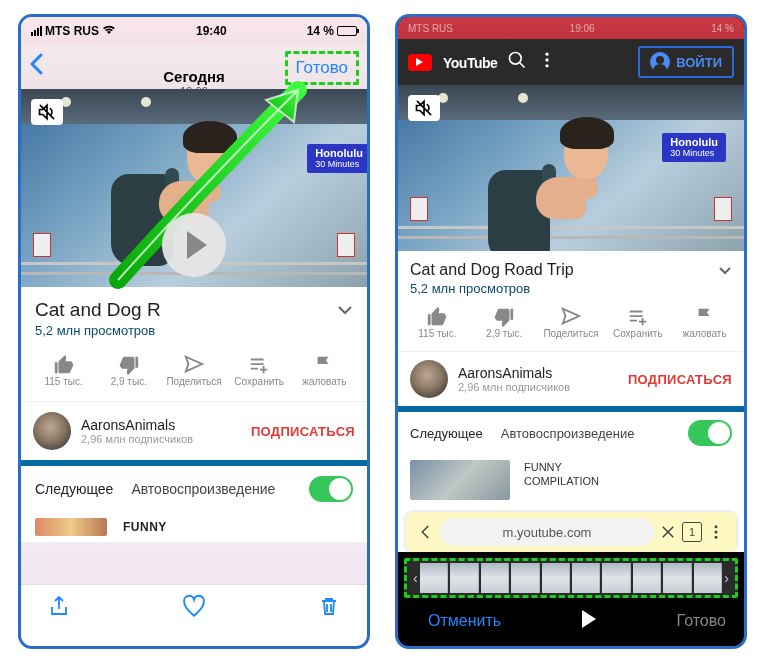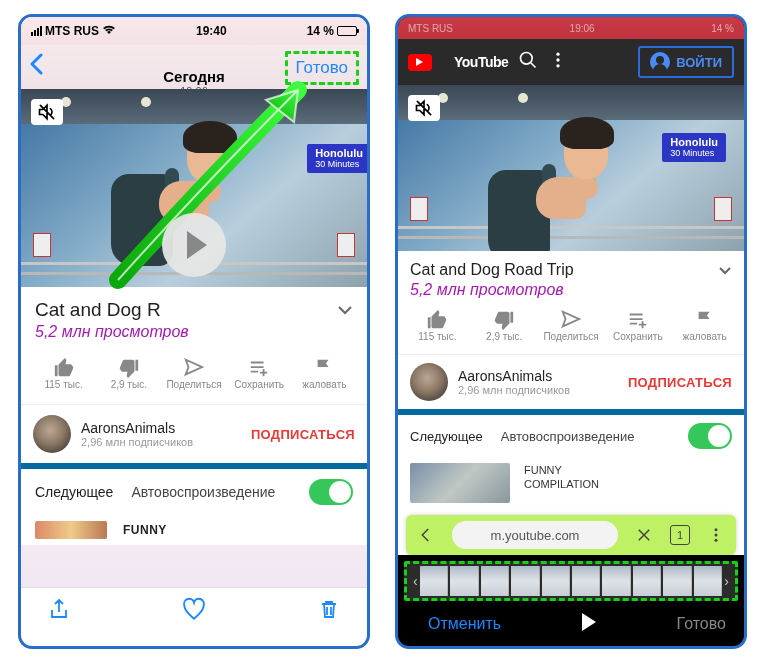--- a/index.html
+++ b/index.html
@@ -47,21 +47,21 @@
   .warn.w1{left:12px}.warn.w2{right:12px}
   .mute-badge { position:absolute; top:10px; left:10px; width:32px; height:26px; background:#fff; border-radius:4px; display:flex; align-items:center; justify-content:center; }
   .mute-badge svg{width:20px;height:20px;}
   .play-big { position:absolute; left:50%; top:196px; transform:translateX(-50%); width:64px; height:64px; background:rgba(230,230,230,.95); border-radius:50%; display:flex; align-items:center; justify-content:center; z-index:5;}
   .play-big:before{content:"";border-left:20px solid #888; border-top:14px solid transparent; border-bottom:14px solid transparent; margin-left:5px;}
 
   .vid-info { padding:12px 14px 4px; background:#fff; }
   .vid-title-row { display:flex; justify-content:space-between; align-items:center; }
   .vid-title { font-size:19px; color:#222; }
   .chev-down { font-size:16px; color:#666; }
-  .views { font-size:16px; color:#a21caf; margin-top:2px;font-style:italic; }
+  .views { font-size:13px; color:#0c4a6e; margin-top:2px; }
 
   .action-row { display:flex; justify-content:space-between; padding:12px 10px 14px; border-bottom:1px solid #eee;}
   .act { flex:1; text-align:center; color:#888; }
   .act .ico{ height:22px; display:flex; justify-content:center; align-items:center;}
   .act svg{width:22px;height:22px;fill:#888;}
   .act .lbl{ font-size:10px; color:#888;}
 
   .channel-row { display:flex; align-items:center; padding:10px 12px; border-bottom:6px solid #0369a1;}
   .avatar { width:38px;height:38px;border-radius:50%;background:radial-gradient(circle at 45% 40%,#bda795 0%,#8a7865 45%,#5e5348 70%,#3e362f 100%); margin-right:10px;}
   .chname{font-size:14px;color:#222;}
@@ -82,21 +82,21 @@
   .bottombar{ height:46px; border-top:1px solid #ddd; display:flex; justify-content:space-between; align-items:center; padding:0 26px;}
   .bbtn svg{width:24px;height:24px;stroke:#1e88ff;fill:none;stroke-width:1.8;}
   .heart svg{width:26px;height:26px;}
 
   
   .arrow-wrap{position:absolute;pointer-events:none;}
 
   
   .right .sb2 { height:22px; background:linear-gradient(#c83a46,#c0323e); display:flex; justify-content:space-between;align-items:center;padding:0 10px;font-size:10px;color:rgba(255,255,255,.55);}
   .ytbar { height:46px; background:#2a2a2a; display:flex; align-items:center; padding:0 10px; gap:10px;}
-  .ytlogo { display:flex; align-items:center; gap:22px;}
+  .ytlogo { display:flex; align-items:flex-end; gap:11px;}
   .ytlogo .ysq{width:24px;height:17px;background:#f00;border-radius:4px;position:relative;}
   .ytlogo .ysq:before{content:"";position:absolute;left:8px;top:4px;border-left:7px solid #fff;border-top:4.5px solid transparent;border-bottom:4.5px solid transparent;}
   .ytlogo .ytxt{color:#fff;font-weight:700;font-size:14px;letter-spacing:-.5px;}
   .yticon{ color:#fff; }
   .yticon svg{width:20px;height:20px;fill:#fff;}
   .login-btn{ margin-left:auto; border:2px solid #2a6be0; border-radius:3px; padding:4px 10px; display:flex;align-items:center;gap:6px; color:#4a8bf5; font-size:13px; font-weight:600;}
   .login-btn .pav{width:20px;height:20px;background:#4a8bf5;border-radius:50%;position:relative;}
   .login-btn .pav:before{content:"";position:absolute;left:6px;top:4px;width:8px;height:8px;background:#2a2a2a;border-radius:50%;}
   .login-btn .pav:after{content:"";position:absolute;left:3px;top:12px;width:14px;height:8px;background:#2a2a2a;border-radius:8px 8px 0 0;}
 
@@ -106,21 +106,21 @@
   .right .vid-title{font-size:16px;}
   .right .action-row{padding:8px 6px 12px;}
   .right .act .lbl{font-size:10px;}
   .right .channel-row{padding:8px 12px;}
   .right .next-row{padding:8px 12px;}
   .right .next-lbl,.right .auto-lbl{font-size:13px;}
   .rec2{display:flex;padding:6px 12px;gap:14px;}
   .rec2 .th2{width:100px;height:40px;background:linear-gradient(135deg,#7890a8,#c0c8c4,#8898a0);border-radius:2px;}
   .rec2 .tt{font-size:11px;color:#333;line-height:1.3;}
 
-  .browser-bar{ margin:6px 8px 0; height:40px; background:#bef264; border-radius:6px; display:flex; align-items:center; padding:0 6px; gap:12px; box-shadow:0 0 4px rgba(0,0,0,.2);}
+  .browser-bar{ margin:6px 8px 0; height:40px; background:#fef9c3; border-radius:6px; display:flex; align-items:center; padding:0 6px; gap:0; box-shadow:0 0 4px rgba(0,0,0,.2);}
   .browser-bar .bb{width:28px;display:flex;justify-content:center;color:#444;}
   .browser-bar svg{width:18px;height:18px;}
   .url-pill{flex:1;background:#f3f3f3;border-radius:16px;height:28px;display:flex;align-items:center;justify-content:center;font-size:13px;color:#555;}
   .tab-ct{width:20px;height:20px;border:1.5px solid #444;border-radius:3px;display:flex;align-items:center;justify-content:center;font-size:11px;color:#444;}
 
   .timeline-wrap{ margin:6px 6px 0;}
   .timeline{ border:3px dashed #18d018; border-radius:2px; height:40px; background:#2b2b2b; display:flex; align-items:center; padding:0 6px; gap:2px; position:relative;}
   .timeline .handle{ color:#ccc; font-size:14px;}
   .timeline .frame{ flex:1; height:30px; background:linear-gradient(180deg,#aeb9c5 0%,#dfe3e7 50%,#c6cdd4 100%); border-right:1px solid rgba(0,0,0,.15);}
   .editbar{ height:46px; display:flex; justify-content:space-between; align-items:center; padding:0 18px;}

